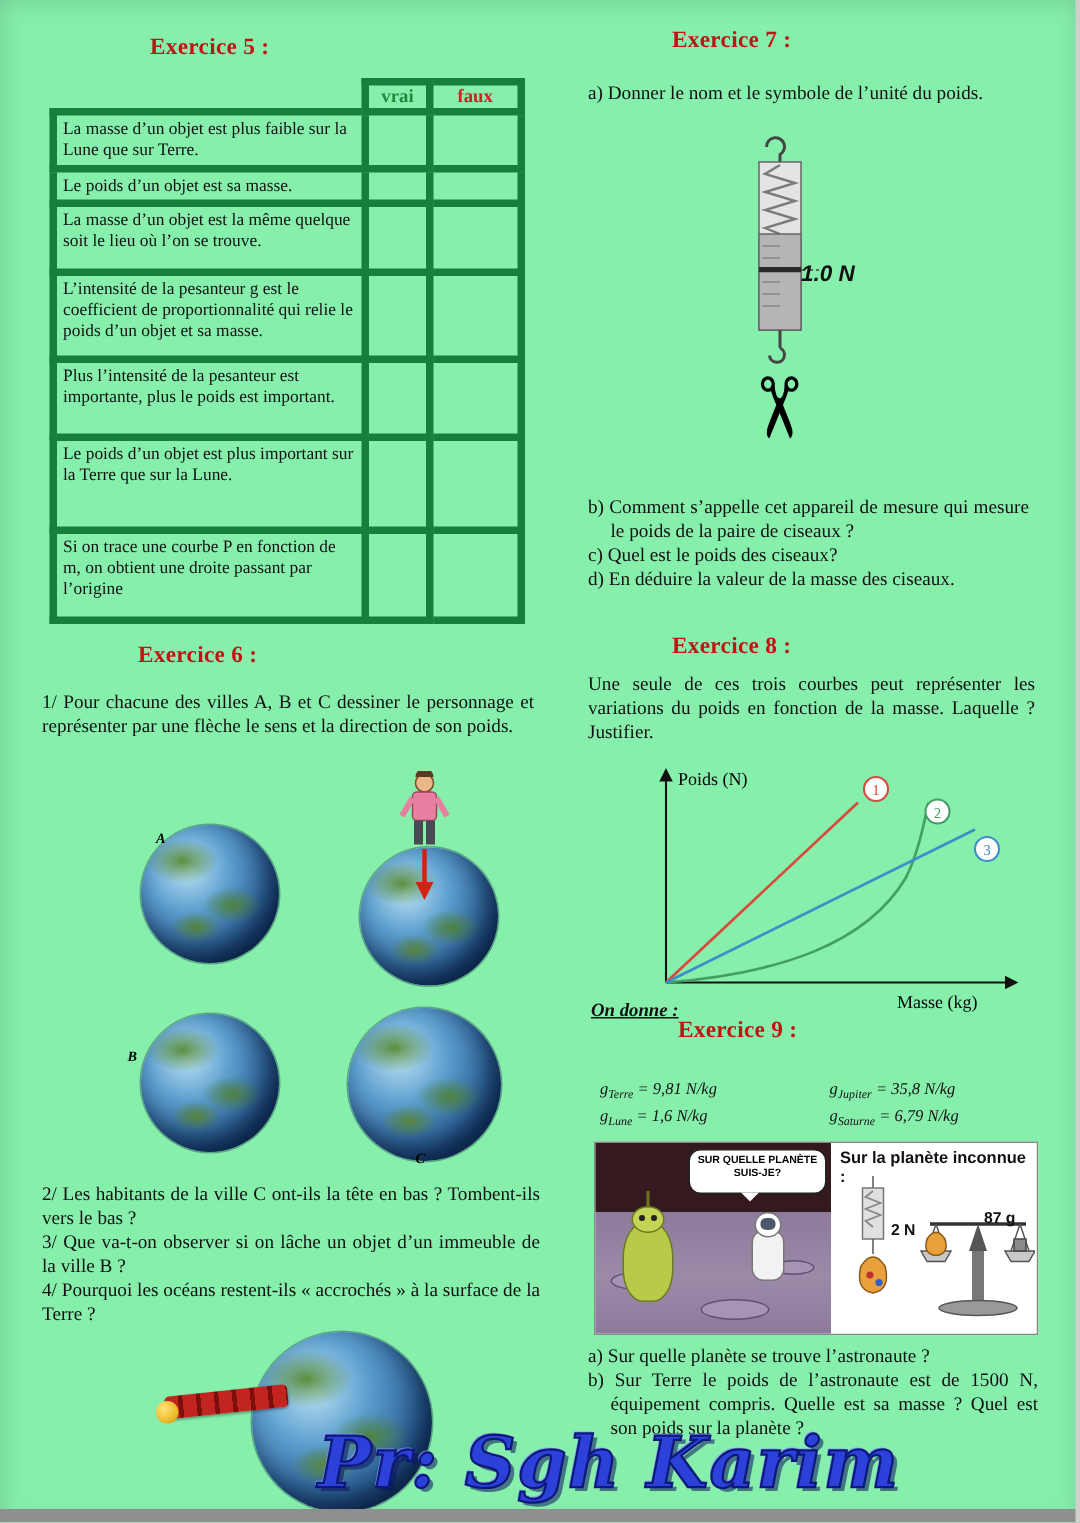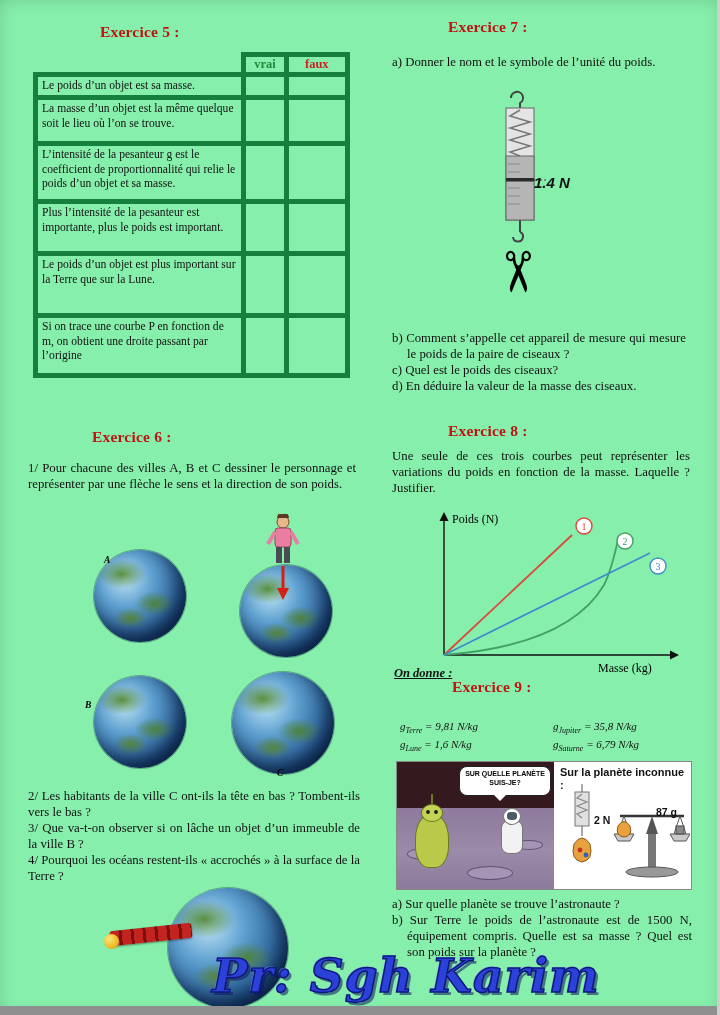--- a/index.html
+++ b/index.html
@@ -76,20 +76,25 @@
 <div id="page">
 
   <div class="abs ex-title" style="left:100px; top:23px;">Exercice 5 :</div>
 
   <table id="t5" class="abs" style="left:33px; top:52px;">
     <tbody>
         <tr>
       <td class="corner stmt"></td>
       <td class="hv chk">vrai</td>
       <td class="hf chk">faux</td>
+    </tr>
+    <tr class="rh30">
+      <td class="stmt">La masse d’un objet est plus faible sur la Lune que sur Terre.</td>
+      <td class="chk"></td>
+      <td class="chk"></td>
     </tr>
     <tr class="rh18">
       <td class="stmt">Le poids d’un objet est sa masse.</td>
       <td class="chk"></td>
       <td class="chk"></td>
     </tr>
     <tr class="rh44">
       <td class="stmt">La masse d’un objet est la même quelque soit le lieu où l’on se trouve.</td>
       <td class="chk"></td>
       <td class="chk"></td>
@@ -161,21 +166,21 @@
     <line x1="48" y1="78" x2="60" y2="78" stroke="#888"></line>
     <line x1="48" y1="86" x2="60" y2="86" stroke="#888"></line>
     <line x1="48" y1="102" x2="60" y2="102" stroke="#888"></line>
     <line x1="48" y1="110" x2="60" y2="110" stroke="#888"></line>
     <line x1="48" y1="118" x2="60" y2="118" stroke="#888"></line>
     <rect x="46" y="92" width="28" height="3.5" fill="#2a2a2a"></rect>
     <line x1="74" y1="94" x2="86" y2="94" stroke="#444" stroke-dasharray="3 2"></line>
     <line x1="60" y1="134" x2="60" y2="146" stroke="#444" stroke-width="2"></line>
     <path d="M60 146 a5 5 0 1 1 -7 5" fill="none" stroke="#444" stroke-width="2"></path>
   </svg>
-  <span class="abs reading" style="left:534px; top:174px;">1.4 N</span>
+  <span class="abs reading" style="left:534px; top:174px;">1.0 N</span>
   <div class="abs" id="scissors" style="left:494px; top:244px;">✂</div>
 
   <div class="abs q hang" style="left:392px; top:330px; width:294px;">b) Comment s’appelle cet appareil de mesure qui mesure le poids de la paire de ciseaux ?</div>
   <div class="abs q hang" style="left:392px; top:362px; width:294px;">c) Quel est le poids des ciseaux?</div>
   <div class="abs q hang" style="left:392px; top:378px; width:268px;">d) En déduire la valeur de la masse des ciseaux.</div>
 
   <div class="abs ex-title" style="left:448px; top:422px;">Exercice 8 :</div>
   <div class="abs q" style="left:392px; top:448px; width:298px;">Une seule de ces trois courbes peut représenter les variations du poids en fonction de la masse. Laquelle ? Justifier.</div>
 
   <svg class="abs" style="left:420px; top:505px;" width="276" height="172" viewBox="0 0 276 172">

